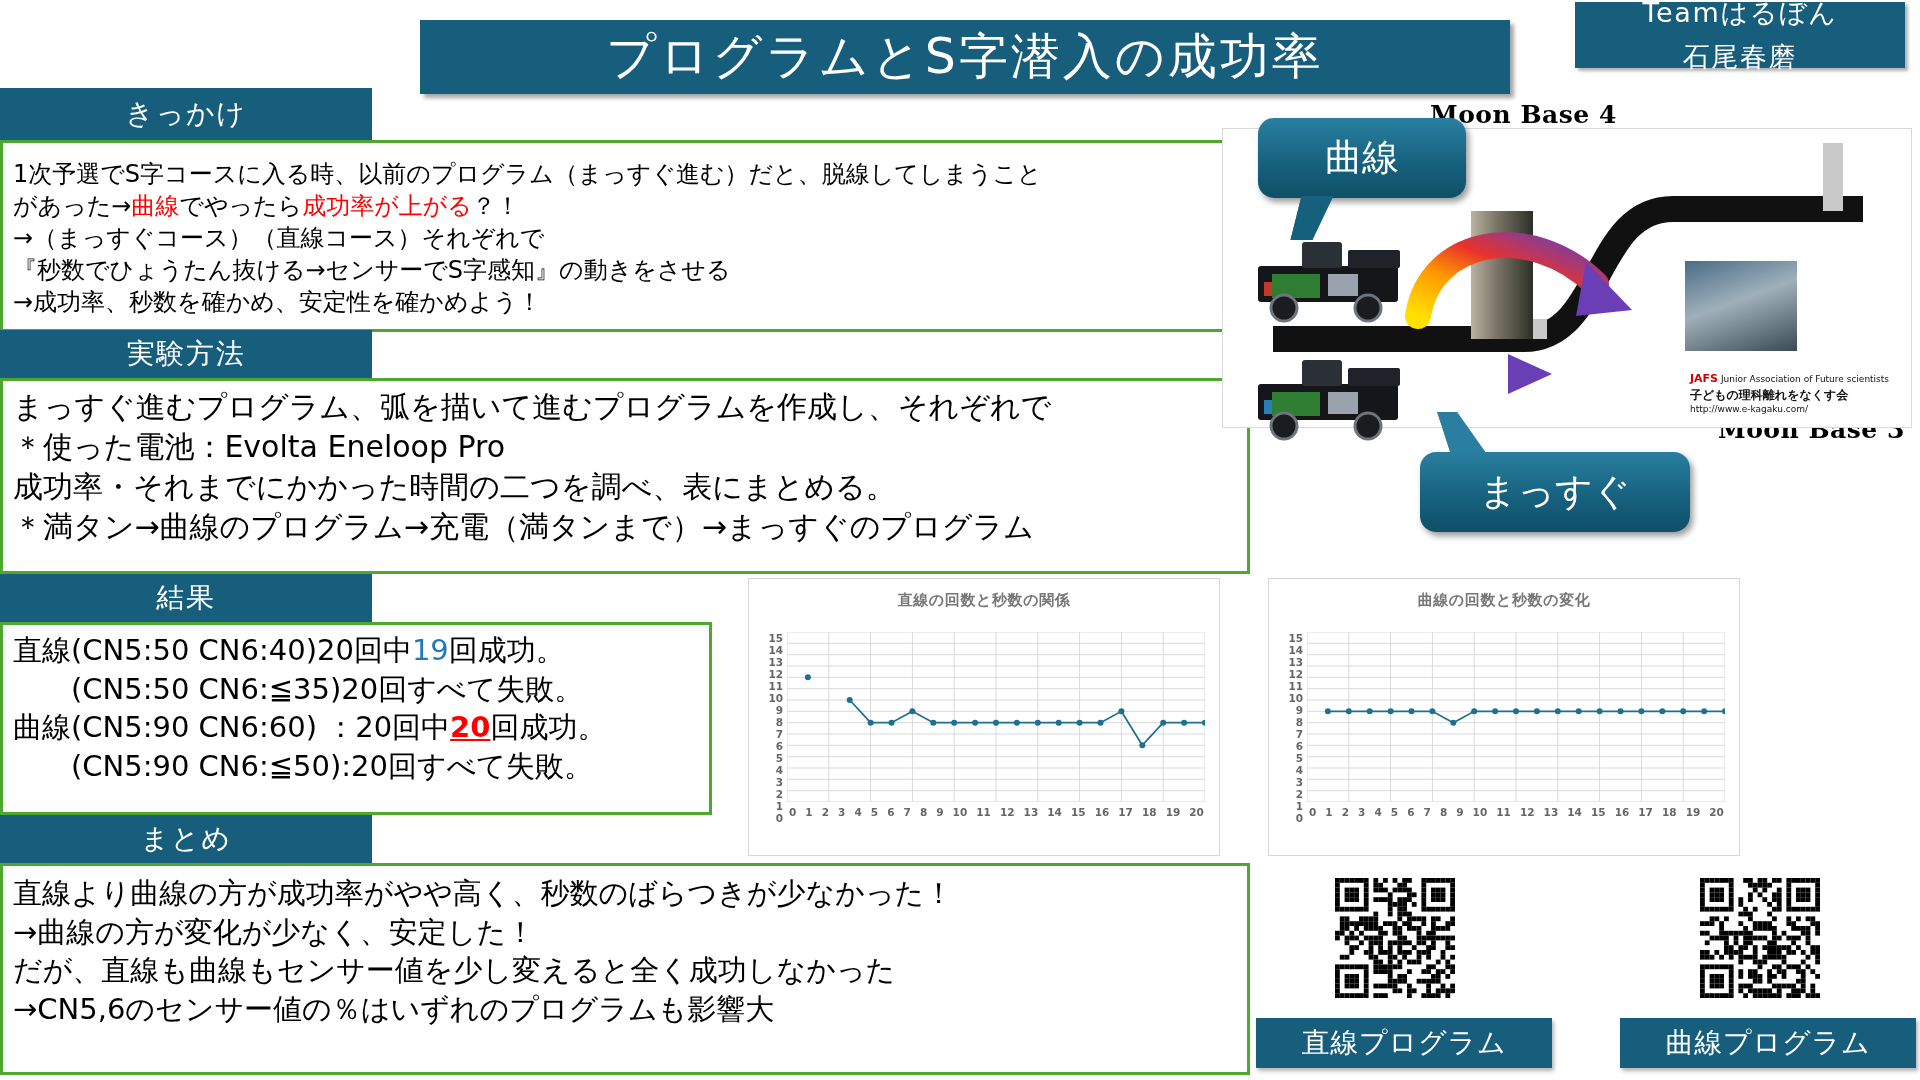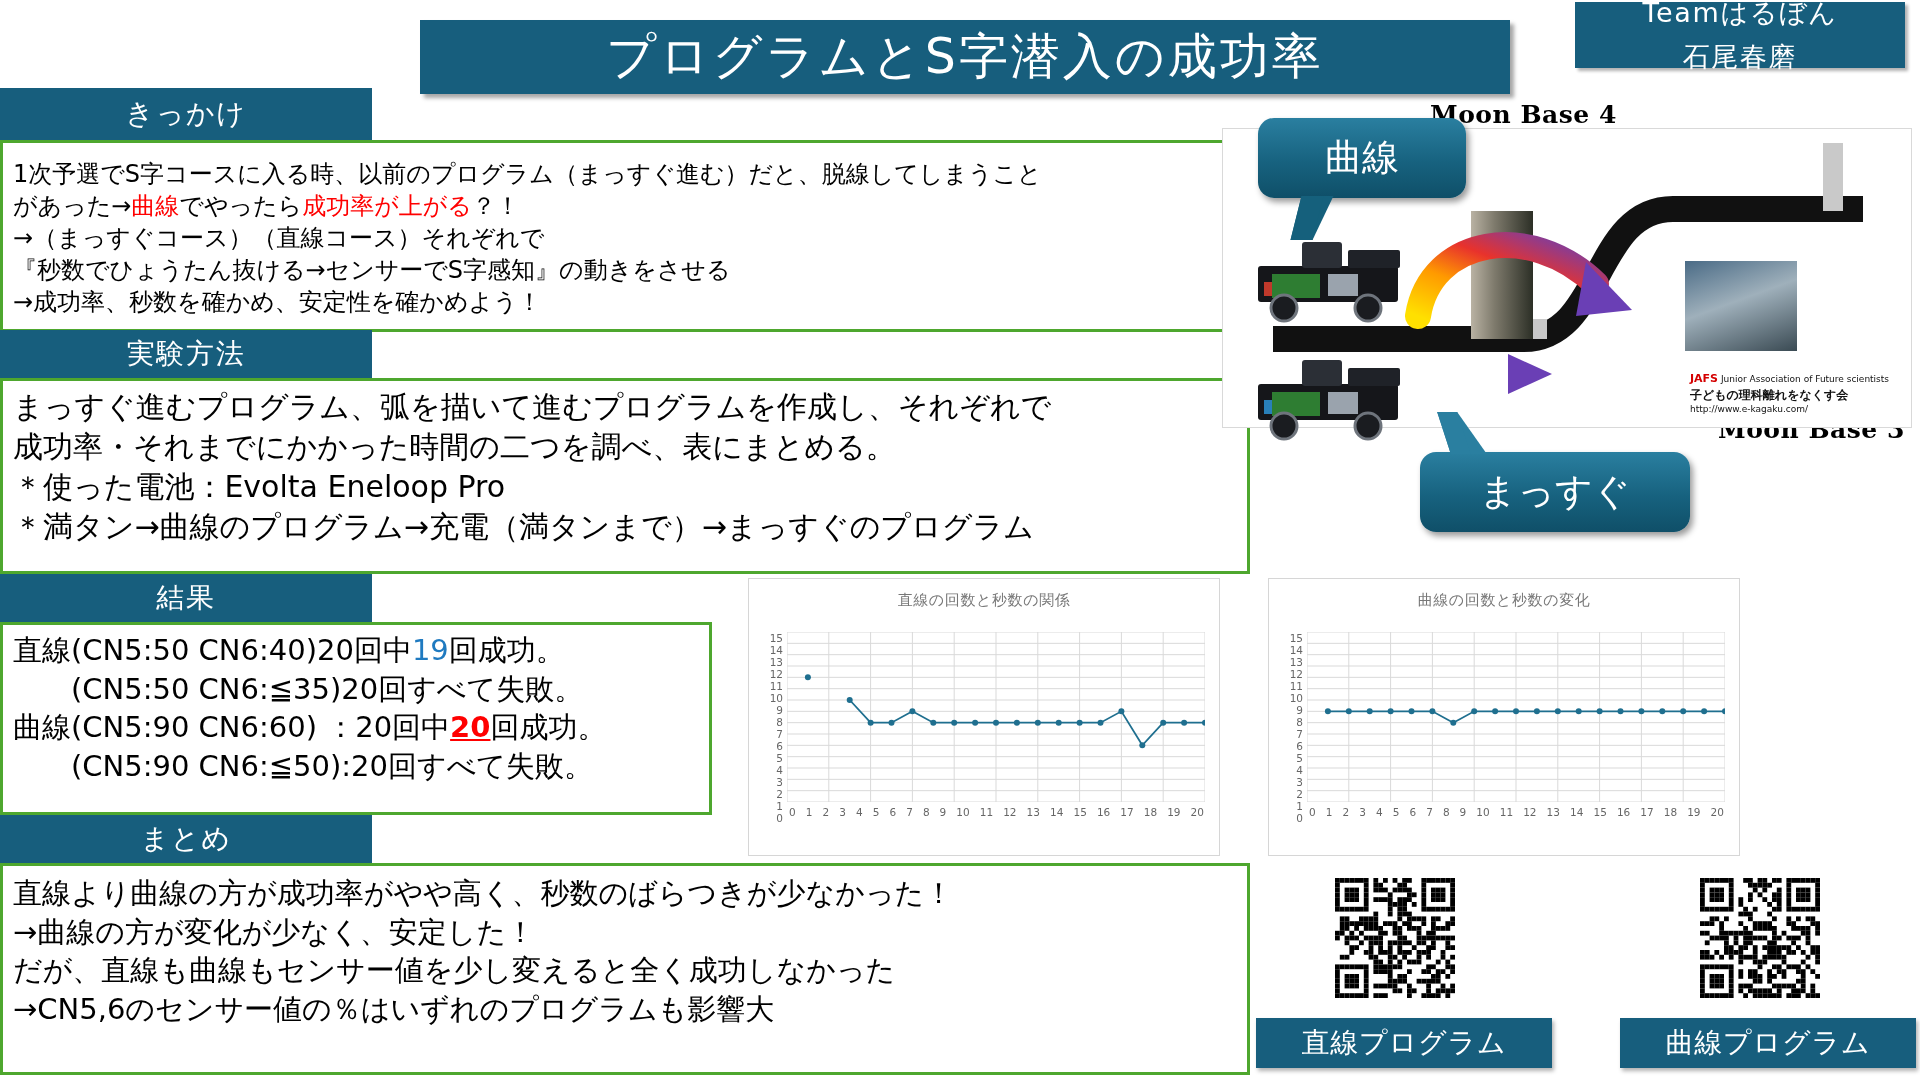--- a/index.html
+++ b/index.html
@@ -115,21 +115,21 @@
     border-right:16px solid transparent;
     border-bottom:42px solid #2a7fa0;
     transform:skewX(18deg);
   }
 
   
   .rainbow{ position:absolute; }
 
   
   .chartbox{
-    position:absolute; background:#ffffff; border:1px solid #d6d6d6;
+    position:absolute; background:#ffffff; border:1px solid #d6d6d6;font-weight:bold;
   }
   #chart1{ left:748px; top:578px; width:472px; height:278px; }
   #chart2{ left:1268px; top:578px; width:472px; height:278px; }
   .chart-title{
     width:100%; text-align:center; color:#777;
     font-size:15px; padding-top:12px; letter-spacing:.04em;
     font-family:"DejaVu Sans","Liberation Sans",sans-serif;
   }
   .plotwrap{ position:relative; width:100%; height:214px; }
   .ylabels{
@@ -175,22 +175,22 @@
       <p><span>1次予選でS字コースに入る時、以前のプログラム（まっすぐ進む）だと、脱線してしまうこと</span></p>
       <p><span>があった→</span><span class="red">曲線</span><span>でやったら</span><span class="red">成功率が上がる</span><span>？！</span></p>
       <p><span>→（まっすぐコース）（直線コース）それぞれで</span></p>
       <p><span>『秒数でひょうたん抜ける→センサーでS字感知』の動きをさせる</span></p>
       <p><span>→成功率、秒数を確かめ、安定性を確かめよう！</span></p>
     </div>
 
   <div class="hdr-band" id="h-houhou">実験方法</div>
   <div class="body-box" id="b-houhou">
       <p><span>まっすぐ進むプログラム、弧を描いて進むプログラムを作成し、それぞれで</span></p>
+      <p><span>＊使った電池：Evolta Eneloop Pro</span></p>
       <p><span>成功率・それまでにかかった時間の二つを調べ、表にまとめる。</span></p>
-      <p><span>＊使った電池：Evolta Eneloop Pro</span></p>
       <p><span>＊満タン→曲線のプログラム→充電（満タンまで）→まっすぐのプログラム</span></p>
     </div>
 
   <div class="hdr-band" id="h-kekka">結果</div>
   <div class="body-box" id="b-kekka">
       <p><span>直線(CN5:50 CN6:40)20回中</span><span class="blue">19</span><span>回成功。</span></p>
       <p><span>　　(CN5:50 CN6:≦35)20回すべて失敗。</span></p>
       <p><span>曲線(CN5:90 CN6:60) ：20回中</span><span class="redu">20</span><span>回成功。</span></p>
       <p><span>　　(CN5:90 CN6:≦50):20回すべて失敗。</span></p>
     </div>

